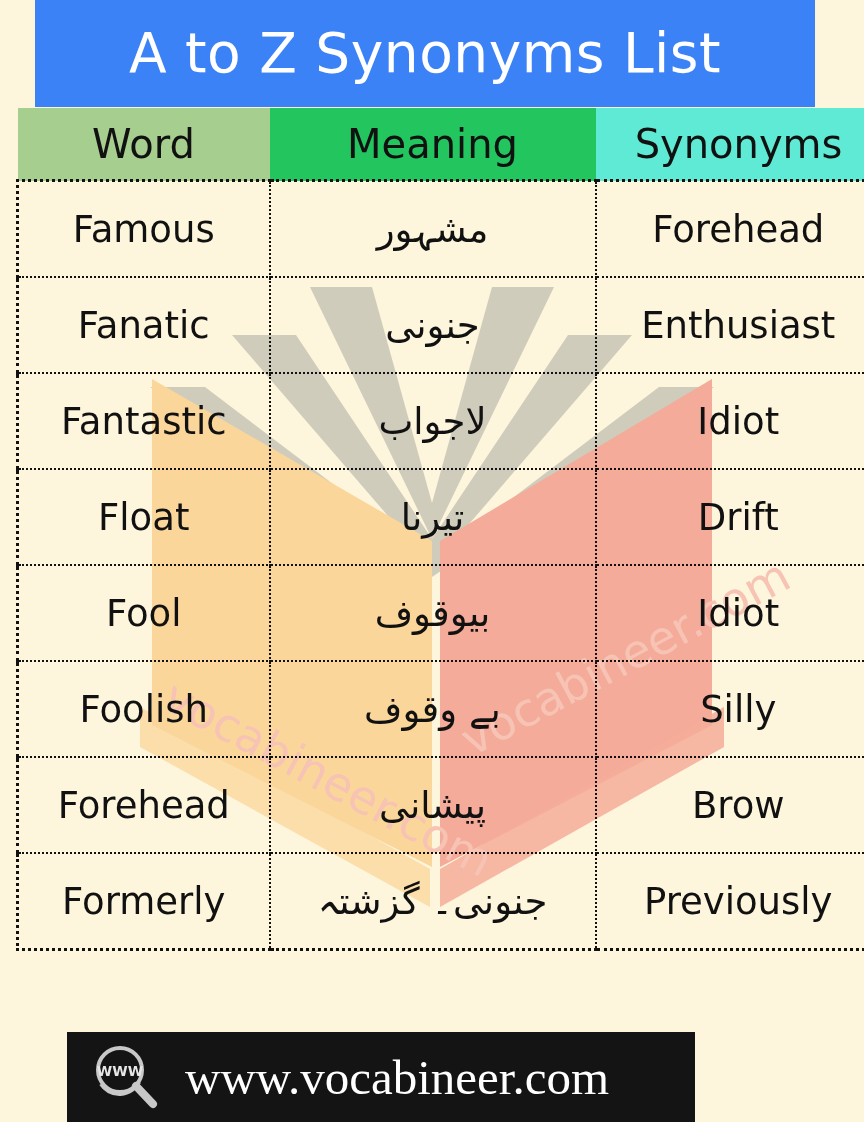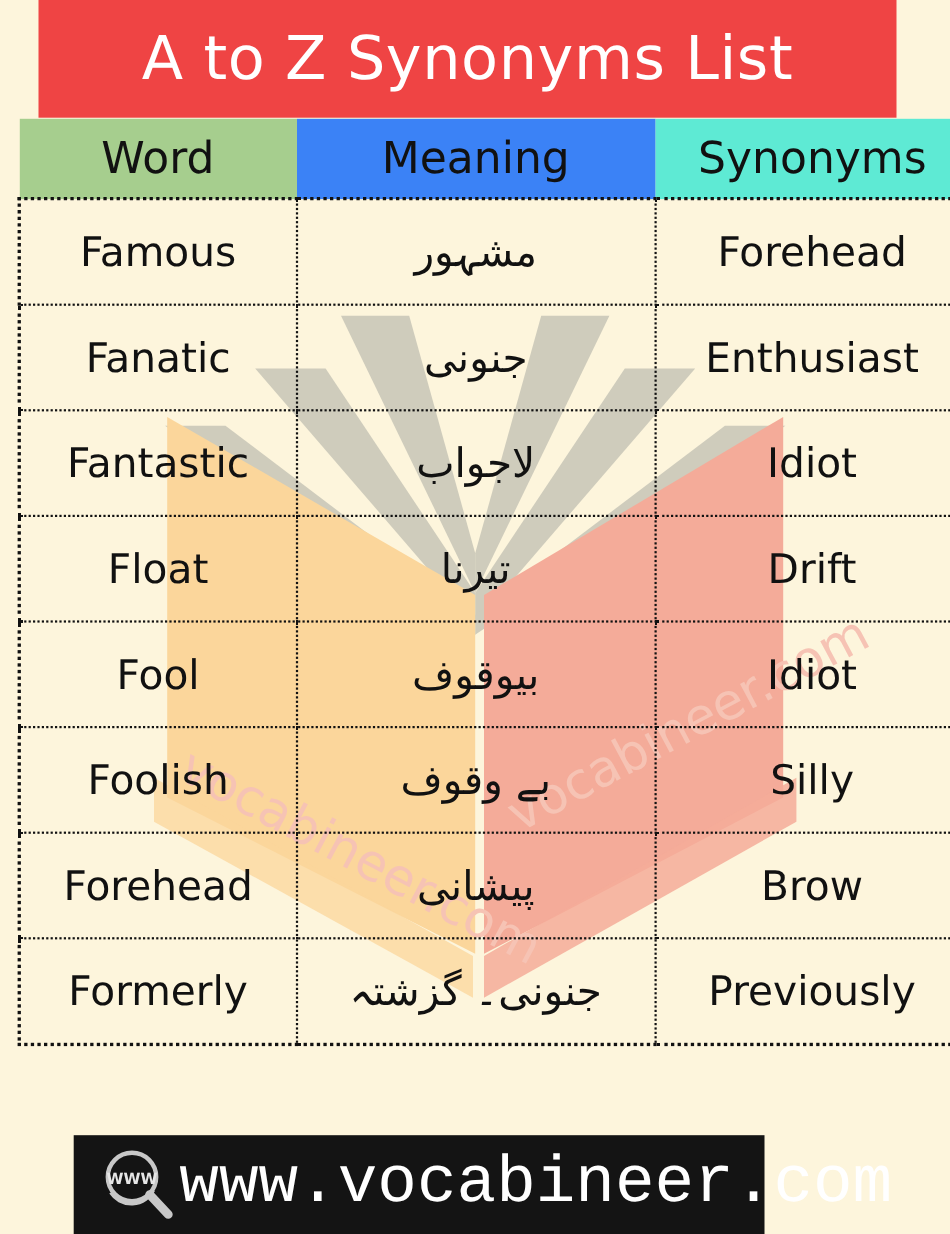--- a/index.html
+++ b/index.html
@@ -61,30 +61,30 @@
   
   .footer{
     position:absolute;left:67px;top:1032px;width:628px;height:90px;
     background:#141414;display:flex;align-items:center;
   }
   .footer .mag{
     margin-left:22px;width:74px;height:70px;flex:0 0 auto;
     display:flex;align-items:center;justify-content:center;
   }
   .footer .url{
-    color:#ffffff;font-size:60px;line-height:1;white-space:nowrap;
-    font-family:Liberation Mono, monospace;
+    color:#ffffff;font-size:49px;line-height:1;margin-left:22px;white-space:nowrap;
+    font-family:Liberation Serif, serif;
   }
 </style>
 </head>
 <body style="background: rgb(253, 245, 220);">
 
 <div id="page">
 
-  <div class="title-bar" style="background: #ef4444;">
+  <div class="title-bar" style="background: #3b82f6;">
     <span class="title-text" style="color: rgb(255, 255, 255);">A to Z Synonyms List</span>
   </div>
 
   <div class="watermark">
     <svg width="864" height="925" viewBox="0 0 864 925" xmlns="http://www.w3.org/2000/svg">
 
       <g fill="#cfccbc">
         <polygon points="232,228 296,228 432,432 432,460"></polygon>
         <polygon points="310,180 372,180 432,396 432,432"></polygon>
         <polygon points="150,280 205,280 432,452 432,470"></polygon>
@@ -112,21 +112,21 @@
   <div class="table-wrap">
     <table class="syn">
       <colgroup>
           <col class="c1">
           <col class="c2">
           <col class="c3">
         </colgroup>
       <thead>
         <tr>
           <th class="h-word" style="background: rgb(166, 206, 142);">Word</th>
-          <th class="h-meaning" style="background: #3b82f6;">Meaning</th>
+          <th class="h-meaning" style="background: #22c55e;">Meaning</th>
           <th class="h-syn" style="background: #5eead4;">Synonyms</th>
         </tr>
       </thead>
       <tbody>
         <tr>
           <td>Famous</td>
           <td class="urdu">مشہور</td>
           <td>Forehead</td>
         </tr>
         <tr>

